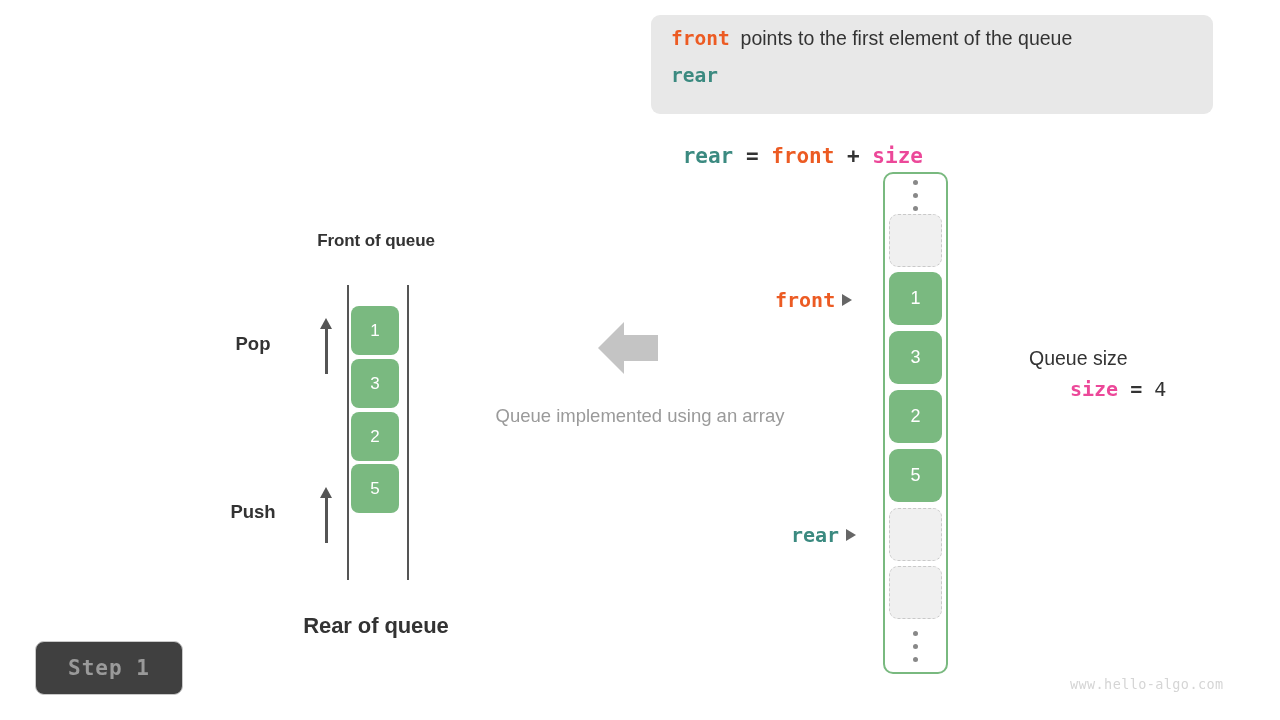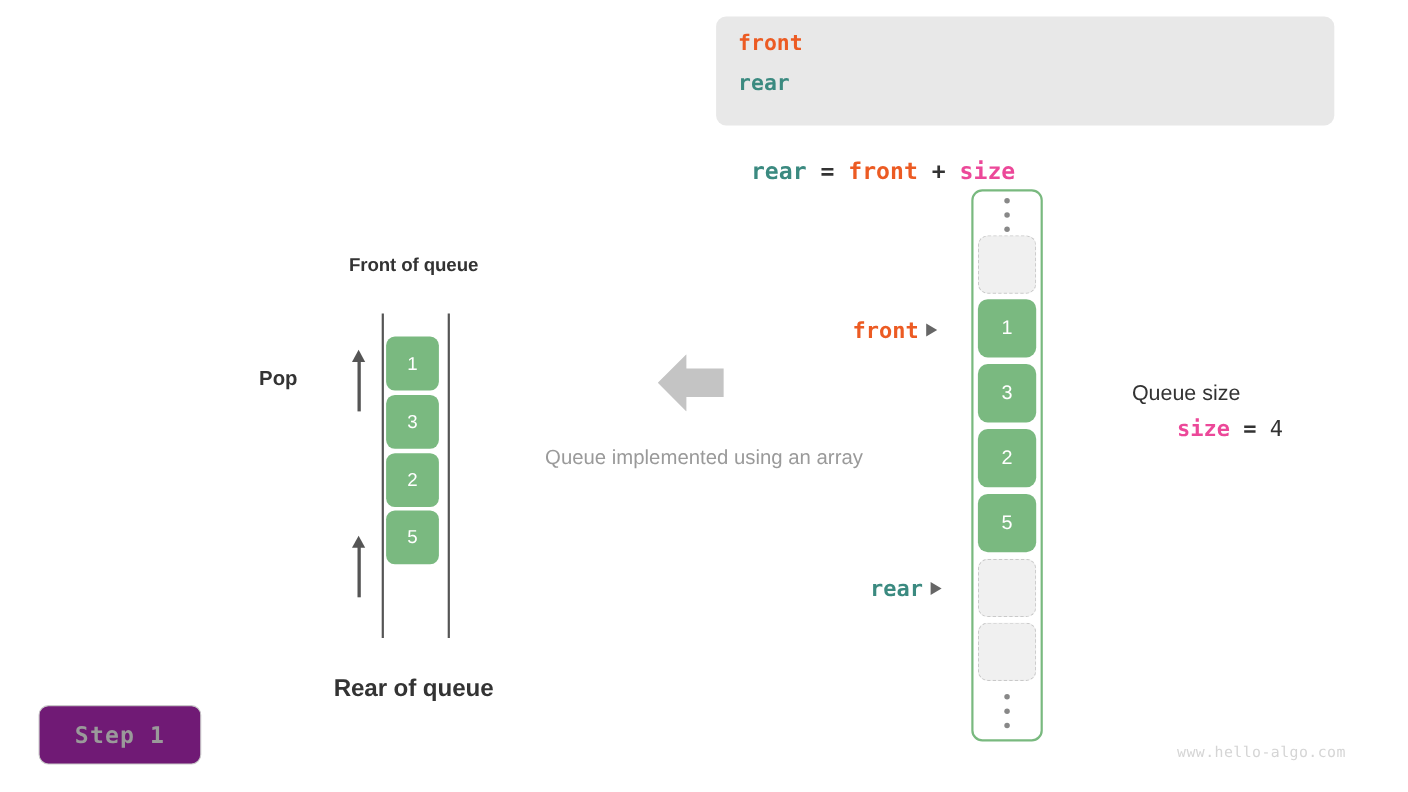--- a/index.html
+++ b/index.html
@@ -103,38 +103,39 @@
   #ptr-front{left:775px;top:287px;}
   #ptr-rear{left:791px;top:522px;}
 
   #size-block{left:1029px;top:343px;}
   #size-block .s1{font-size:19.5px;color:#333333;line-height:30px;}
   #size-block .s2{font-size:20px;line-height:32px;white-space:pre;margin-left:41px;}
 
   
   #step-badge{
     left:35px;top:641px;width:146px;height:52px;
-    border:1.5px solid #c9c9c9;border-radius:9px;background:#701a75;
+    border:1.5px solid #c9c9c9;border-radius:9px;background:#404040;
     display:flex;align-items:center;justify-content:center;
     color:#9a9a9a;font-size:21px;letter-spacing:1px;
   }
 
   
   #watermark{
     left:1070px;top:676px;font-size:13.5px;color:#d5d5d5;letter-spacing:0.4px;
     font-family:"DejaVu Sans Mono","Liberation Mono",monospace;
   }
 </style>
 </head>
 <body>
 
 <div class="abs" id="def-box">
   <div class="def-line">
     <span class="mono kw-front">front</span>
     <span class="def-text">&nbsp;&nbsp;</span>
+    <span class="def-text">points to the first element of the queue</span>
   </div>
   <div class="def-line">
     <span class="mono kw-rear">rear</span>
     <span class="def-text">&nbsp;&nbsp;</span>
   </div>
 </div>
 
 <div class="abs" id="formula">
   <span class="mono kw-rear">rear</span><span class="op"> = </span><span class="mono kw-front">front</span><span class="op"> + </span><span class="mono kw-size">size</span>
 </div>
@@ -147,20 +148,21 @@
 
 <div class="abs lbox" style="top:306px;">1</div>
 <div class="abs lbox" style="top:359px;">3</div>
 <div class="abs lbox" style="top:412px;">2</div>
 <div class="abs lbox" style="top:464px;">5</div>
 
 <div class="abs op-label" id="pop-label">
   <div class="t1">Pop</div>
 </div>
 <div class="abs op-label" id="push-label">
+  <div class="t1">Push</div>
 </div>
 
 <div class="abs uparrow" id="arrow-pop">
   <span class="head"></span>
     <span class="shaft"></span>
 </div>
 <div class="abs uparrow" id="arrow-push">
   <span class="head"></span>
     <span class="shaft"></span>
 </div>

